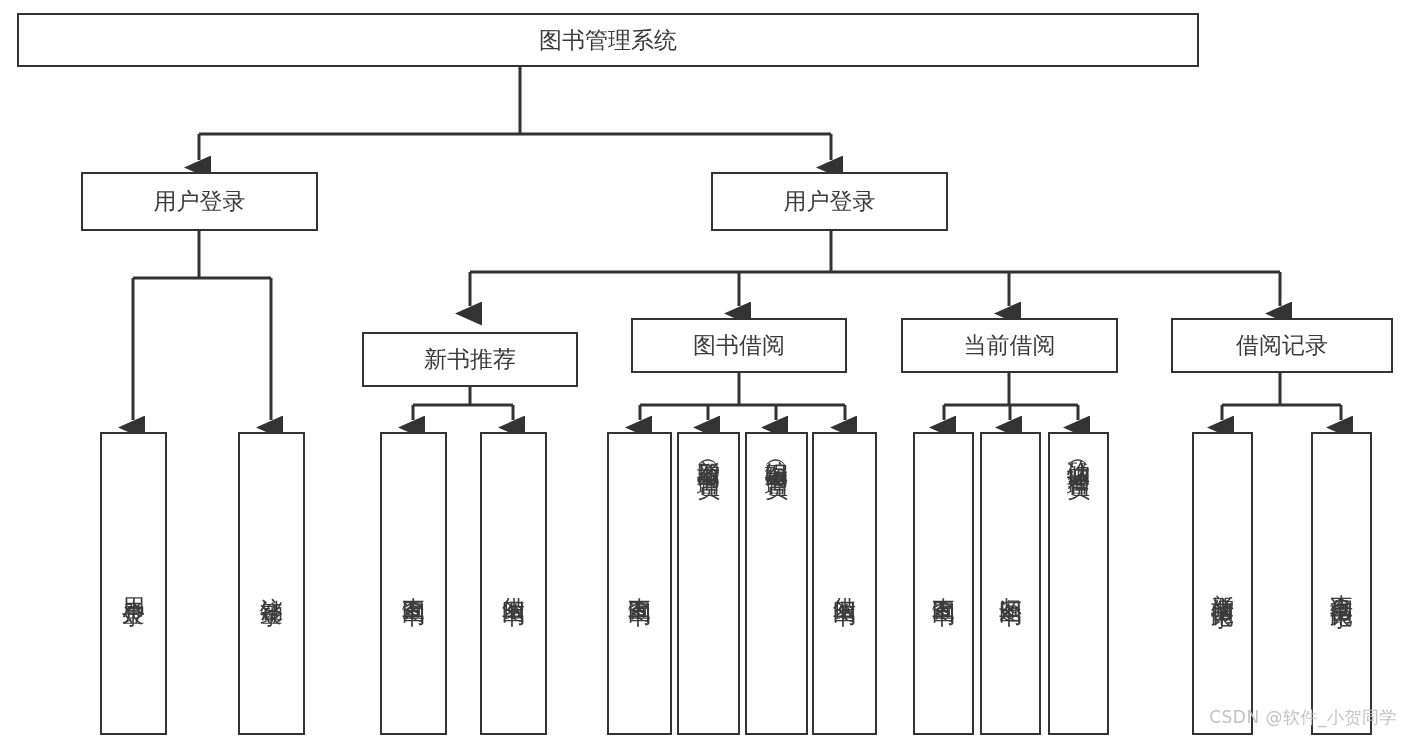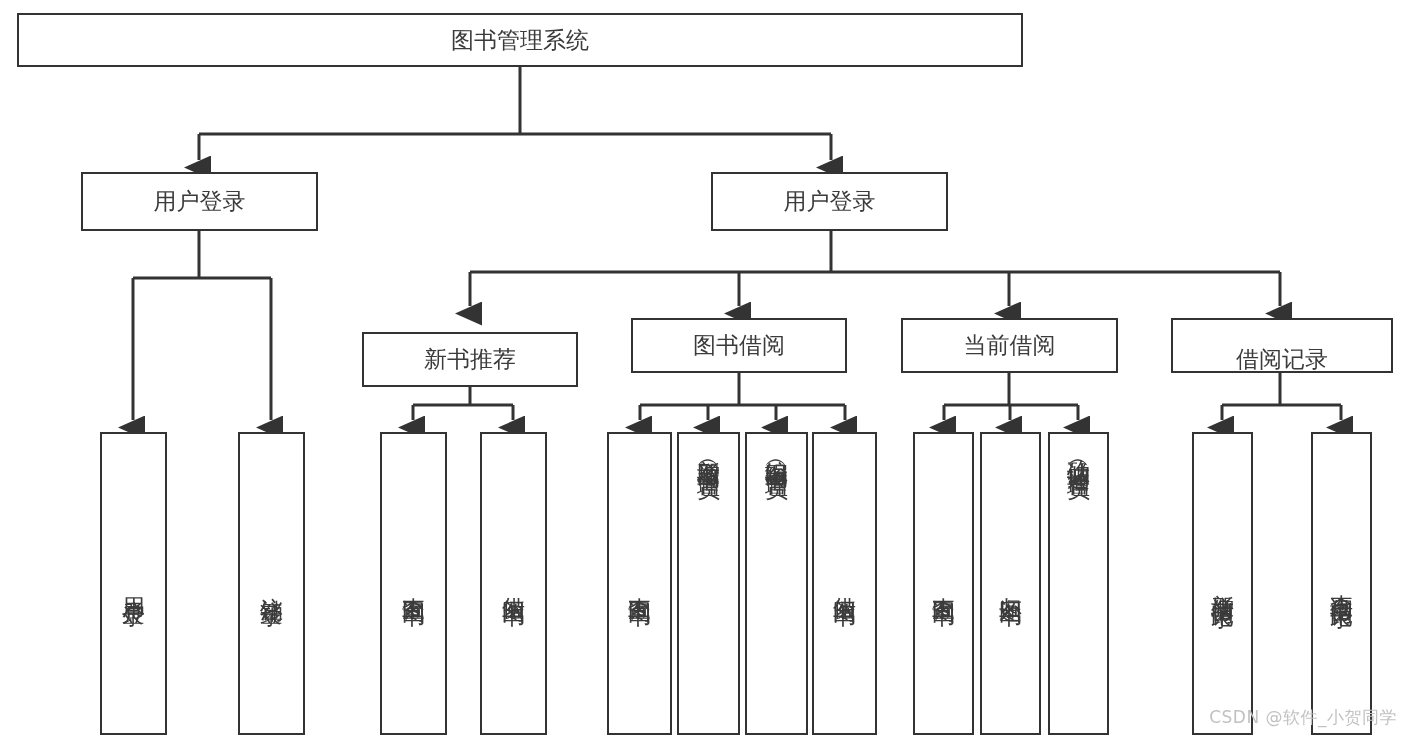--- a/index.html
+++ b/index.html
@@ -125,21 +125,21 @@
       <path d="M1010,405 L1010,420" marker-end="url(#arrow)"></path>
       <path d="M1078,405 L1078,420" marker-end="url(#arrow)"></path>
 
       <path d="M1280,373 L1280,405"></path>
       <path d="M1222,405 L1341,405"></path>
       <path d="M1222,405 L1222,420" marker-end="url(#arrow)"></path>
       <path d="M1341,405 L1341,420" marker-end="url(#arrow)"></path>
     </g>
   </svg>
 
-  <div class="node root horiz" style="left:17px; top:13px; width:1006px; height:54px;">
+  <div class="node root horiz" style="left:17px; top:13px; width:1182px; height:54px;">
     <span class="label">图书管理系统</span>
   </div>
 
   <div class="node horiz" style="left:81px; top:172px; width:237px; height:59px;">
     <span class="label">用户登录</span>
   </div>
 
   <div class="node horiz" style="left:711px; top:172px; width:237px; height:59px;">
     <span class="label">用户登录</span>
   </div>
@@ -149,21 +149,21 @@
   </div>
 
   <div class="node horiz" style="left:631px; top:318px; width:216px; height:55px;">
     <span class="label">图书借阅</span>
   </div>
 
   <div class="node horiz" style="left:901px; top:318px; width:217px; height:55px;">
     <span class="label">当前借阅</span>
   </div>
 
-  <div class="node horiz" style="left:1171px; top:318px; width:222px; height:55px;align-items:flex-end;">
+  <div class="node horiz" style="left:1171px; top:318px; width:222px; height:55px;">
     <span class="label">借阅记录</span>
   </div>
 
   <div class="node leaf center-v" style="left:100px; top:432px; width:67px; height:303px;">
     <span class="label">用户登录</span>
   </div>
   <div class="node leaf center-v" style="left:238px; top:432px; width:67px; height:303px;">
     <span class="label">注销登录</span>
   </div>
 

